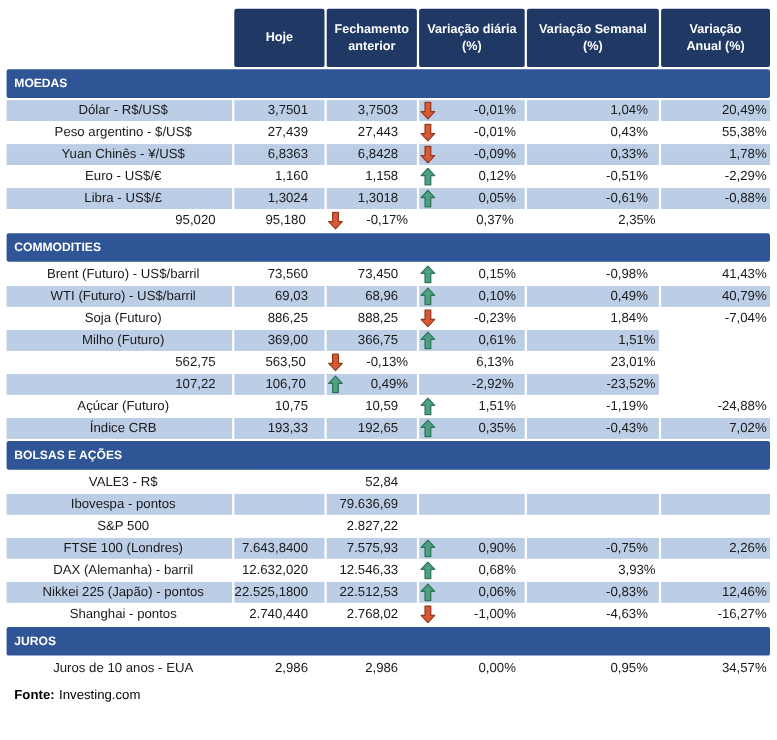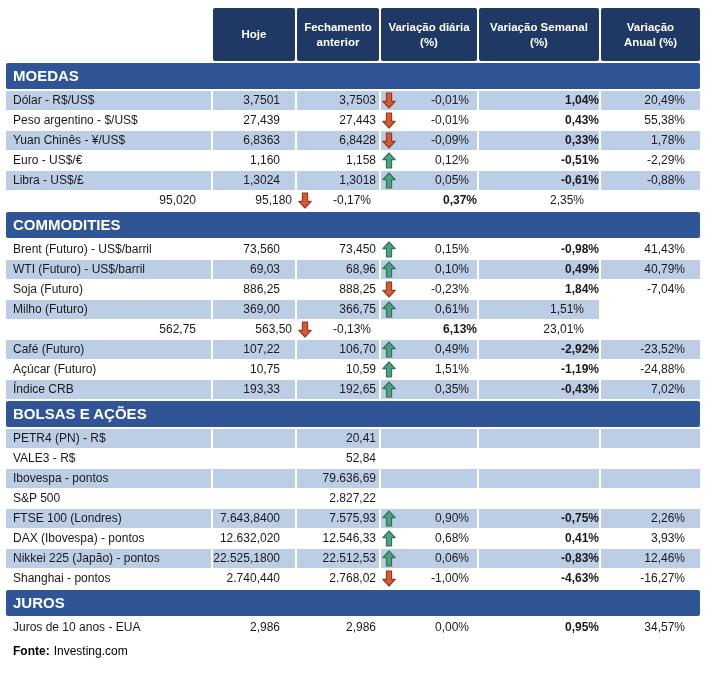--- a/index.html
+++ b/index.html
@@ -23,34 +23,34 @@
   .header-row{margin-bottom:0;}
   .corner{background:transparent;}
   .hcell{
     background:var(--header-bg);color:#ffffff;font-weight:bold;
     font-size:11.5px;line-height:1.3;height:53px;
     display:flex;align-items:center;justify-content:center;
     text-align:center;white-space:pre-line;border-radius:2px;
   }
   .section-bar{
     height:26px;line-height:26px;background:var(--section-bg);
-    color:#ffffff;font-weight:bold;font-size:15px;
+    color:#ffffff;font-weight:bold;font-size:11px;
     padding-left:7px;margin:2px 0;border-radius:2px;
   }
   .row{height:19px;margin-bottom:1px;font-size:12px;}
   .row .cell{line-height:19px;white-space:nowrap;overflow:visible;height:19px;}
   .row.shade .cell{background:var(--row-shade);}
-  .cell.label{padding-left:7px;text-align:left;}
+  .cell.label{padding-left:7px;text-align:center;}
   .cell.num{text-align:right;}
   .cell.hoje{padding-right:15px;}
-  .cell.fechamento{padding-right:3px;}
+  .cell.fechamento{padding-right:17px;}
   .cell.var_diaria{padding-right:8px;position:relative;}
   .cell.var_diaria .arrow{position:absolute;left:1px;top:1px;}
-  .cell.var_semanal{font-weight:bold;}
-  .cell.var_anual{padding-right:15px;}
+  .cell.var_semanal{padding-right:10px;}
+  .cell.var_anual{padding-right:3px;}
   .fonte{margin-top:7px;padding-left:7px;font-size:12px;color:#000;}
   .fonte .src{margin-left:4px;}
 </style>
 </head>
 <body>
 
 <div class="canvas">
   <div class="grid-row header-row">
     <div class="corner"></div>
     <div class="hcell">Hoje</div>
@@ -168,21 +168,20 @@
       <div class="grid-row row">
         <div class="cell num hoje"><span>562,75</span></div>
         <div class="cell num fechamento"><span>563,50</span></div>
         <div class="cell num var_diaria"><svg class="arrow" width="14" height="17" viewBox="0 0 14 17">
             <path d="M7 1 L13.2 7.6 H9.6 V16 H4.4 V7.6 H0.8 Z" fill="#D75A33" stroke="#943620" stroke-width="1.1" stroke-linejoin="round" transform="rotate(180 7 8.5)"></path>
           </svg><span>-0,13%</span></div>
         <div class="cell num var_semanal"><span>6,13%</span></div>
         <div class="cell num var_anual"><span>23,01%</span></div>
       </div>
       <div class="grid-row row shade">
-        <div class="cell label">Café (Futuro)</div>
         <div class="cell num hoje"><span>107,22</span></div>
         <div class="cell num fechamento"><span>106,70</span></div>
         <div class="cell num var_diaria"><svg class="arrow" width="14" height="17" viewBox="0 0 14 17">
             <path d="M7 1 L13.2 7.6 H9.6 V16 H4.4 V7.6 H0.8 Z" fill="#4FA081" stroke="#2B7256" stroke-width="1.1" stroke-linejoin="round"></path>
           </svg><span>0,49%</span></div>
         <div class="cell num var_semanal"><span>-2,92%</span></div>
         <div class="cell num var_anual"><span>-23,52%</span></div>
       </div>
       <div class="grid-row row">
         <div class="cell label">Açúcar (Futuro)</div>
@@ -198,28 +197,20 @@
         <div class="cell label">Índice CRB</div>
         <div class="cell num hoje"><span>193,33</span></div>
         <div class="cell num fechamento"><span>192,65</span></div>
         <div class="cell num var_diaria"><svg class="arrow" width="14" height="17" viewBox="0 0 14 17">
             <path d="M7 1 L13.2 7.6 H9.6 V16 H4.4 V7.6 H0.8 Z" fill="#4FA081" stroke="#2B7256" stroke-width="1.1" stroke-linejoin="round"></path>
           </svg><span>0,35%</span></div>
         <div class="cell num var_semanal"><span>-0,43%</span></div>
         <div class="cell num var_anual"><span>7,02%</span></div>
       </div>
       <div class="section-bar">BOLSAS E AÇÕES</div>
-      <div class="grid-row row shade">
-        <div class="cell label">PETR4 (PN) - R$</div>
-        <div class="cell num hoje"><span></span></div>
-        <div class="cell num fechamento"><span>20,41</span></div>
-        <div class="cell num var_diaria"><span></span></div>
-        <div class="cell num var_semanal"><span></span></div>
-        <div class="cell num var_anual"><span></span></div>
-      </div>
       <div class="grid-row row">
         <div class="cell label">VALE3 - R$</div>
         <div class="cell num hoje"><span></span></div>
         <div class="cell num fechamento"><span>52,84</span></div>
         <div class="cell num var_diaria"><span></span></div>
         <div class="cell num var_semanal"><span></span></div>
         <div class="cell num var_anual"><span></span></div>
       </div>
       <div class="grid-row row shade">
         <div class="cell label">Ibovespa - pontos</div>
@@ -241,27 +232,26 @@
         <div class="cell label">FTSE 100 (Londres)</div>
         <div class="cell num hoje"><span>7.643,8400</span></div>
         <div class="cell num fechamento"><span>7.575,93</span></div>
         <div class="cell num var_diaria"><svg class="arrow" width="14" height="17" viewBox="0 0 14 17">
             <path d="M7 1 L13.2 7.6 H9.6 V16 H4.4 V7.6 H0.8 Z" fill="#4FA081" stroke="#2B7256" stroke-width="1.1" stroke-linejoin="round"></path>
           </svg><span>0,90%</span></div>
         <div class="cell num var_semanal"><span>-0,75%</span></div>
         <div class="cell num var_anual"><span>2,26%</span></div>
       </div>
       <div class="grid-row row">
-        <div class="cell label">DAX (Ibovespa) - pontos</div>
+        <div class="cell label">DAX (Alemanha) - barril</div>
         <div class="cell num hoje"><span>12.632,020</span></div>
         <div class="cell num fechamento"><span>12.546,33</span></div>
         <div class="cell num var_diaria"><svg class="arrow" width="14" height="17" viewBox="0 0 14 17">
             <path d="M7 1 L13.2 7.6 H9.6 V16 H4.4 V7.6 H0.8 Z" fill="#4FA081" stroke="#2B7256" stroke-width="1.1" stroke-linejoin="round"></path>
           </svg><span>0,68%</span></div>
-        <div class="cell num var_semanal"><span>0,41%</span></div>
         <div class="cell num var_anual"><span>3,93%</span></div>
       </div>
       <div class="grid-row row shade">
         <div class="cell label">Nikkei 225 (Japão) - pontos</div>
         <div class="cell num hoje"><span>22.525,1800</span></div>
         <div class="cell num fechamento"><span>22.512,53</span></div>
         <div class="cell num var_diaria"><svg class="arrow" width="14" height="17" viewBox="0 0 14 17">
             <path d="M7 1 L13.2 7.6 H9.6 V16 H4.4 V7.6 H0.8 Z" fill="#4FA081" stroke="#2B7256" stroke-width="1.1" stroke-linejoin="round"></path>
           </svg><span>0,06%</span></div>
         <div class="cell num var_semanal"><span>-0,83%</span></div>

